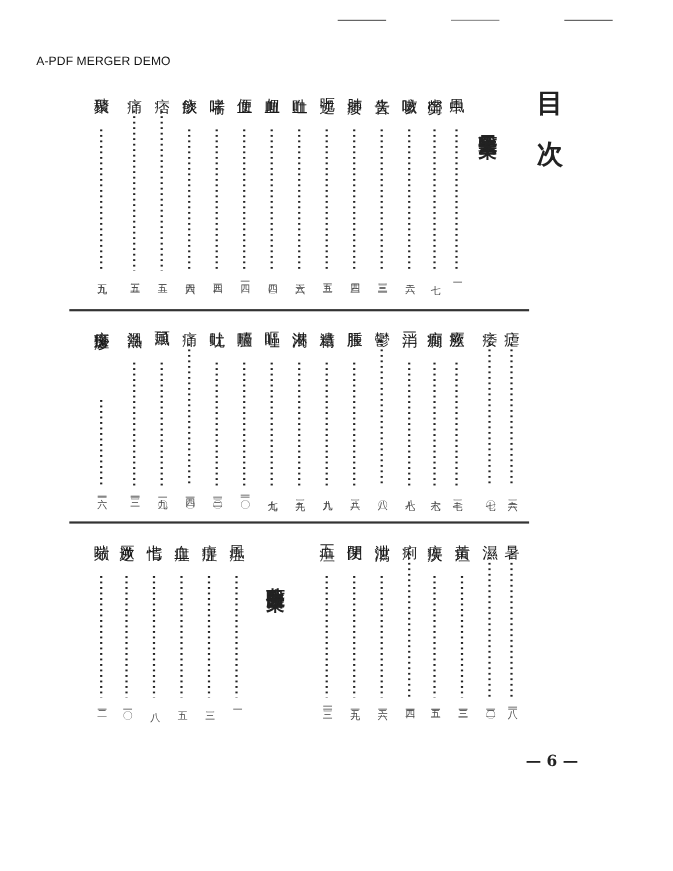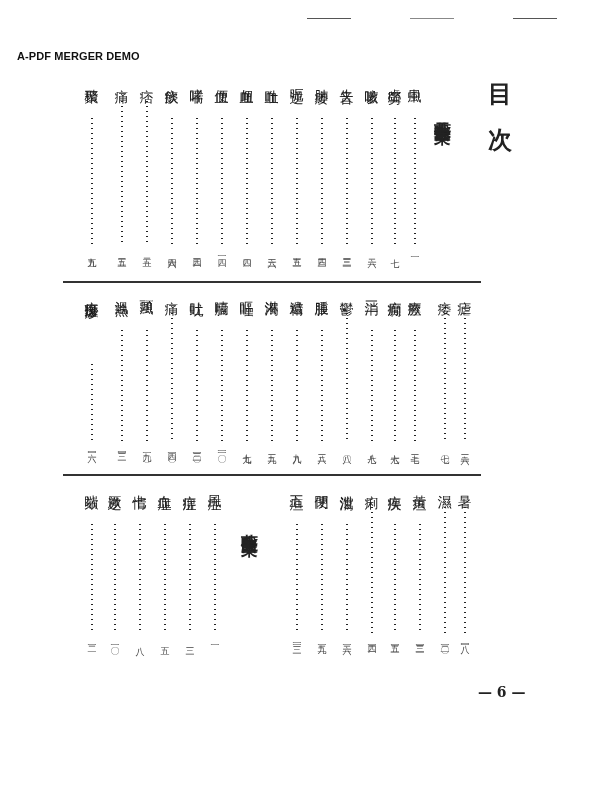--- a/index.html
+++ b/index.html
@@ -1,20 +1,20 @@
 <!DOCTYPE html>
 <html><head>
 <meta charset="utf-8">
 <style>
   html, body { margin: 0; padding: 0; background: #ffffff; }
   body { width: 612px; height: 792px; position: relative; overflow: hidden;
          font-family: "DejaVu Serif", serif; color: #1a1a1a; }
   .topline { position: absolute; top: 18px; height: 1px; background: #555; width: 44px; }
-  .watermark { position: absolute; left: 17px; top: 50px; font-family: "Liberation Sans", sans-serif;
-               font-size: 11px; color: #111; letter-spacing: 0.1px; font-weight: bold; }
+  .watermark { position: absolute; left: 33px; top: 50px; font-family: "Liberation Sans", sans-serif;
+               font-size: 11px; color: #111; letter-spacing: 0.1px; }
   .title-char { position: absolute; font-size: 24px; font-weight: bold; color: #222; }
   .section-head { position: absolute; writing-mode: vertical-rl; font-size: 17px; font-weight: bold;
                   letter-spacing: 1px; color: #222; }
   .entry { position: absolute; width: 20px; }
   .entry .label { writing-mode: vertical-rl; font-size: 14px; line-height: 20px; letter-spacing: 1px; color: #1a1a1a; }
   .entry .dots { position: absolute; left: 9px; width: 2px;
                  background-image: radial-gradient(circle, #222 0.9px, transparent 1.1px);
                  background-size: 2px 5px; background-repeat: repeat-y; }
   .entry .page { position: absolute; left: 0; width: 20px; writing-mode: vertical-rl;
                  font-size: 9px; line-height: 20px; color: #444; text-align: center; letter-spacing: -1px; }

